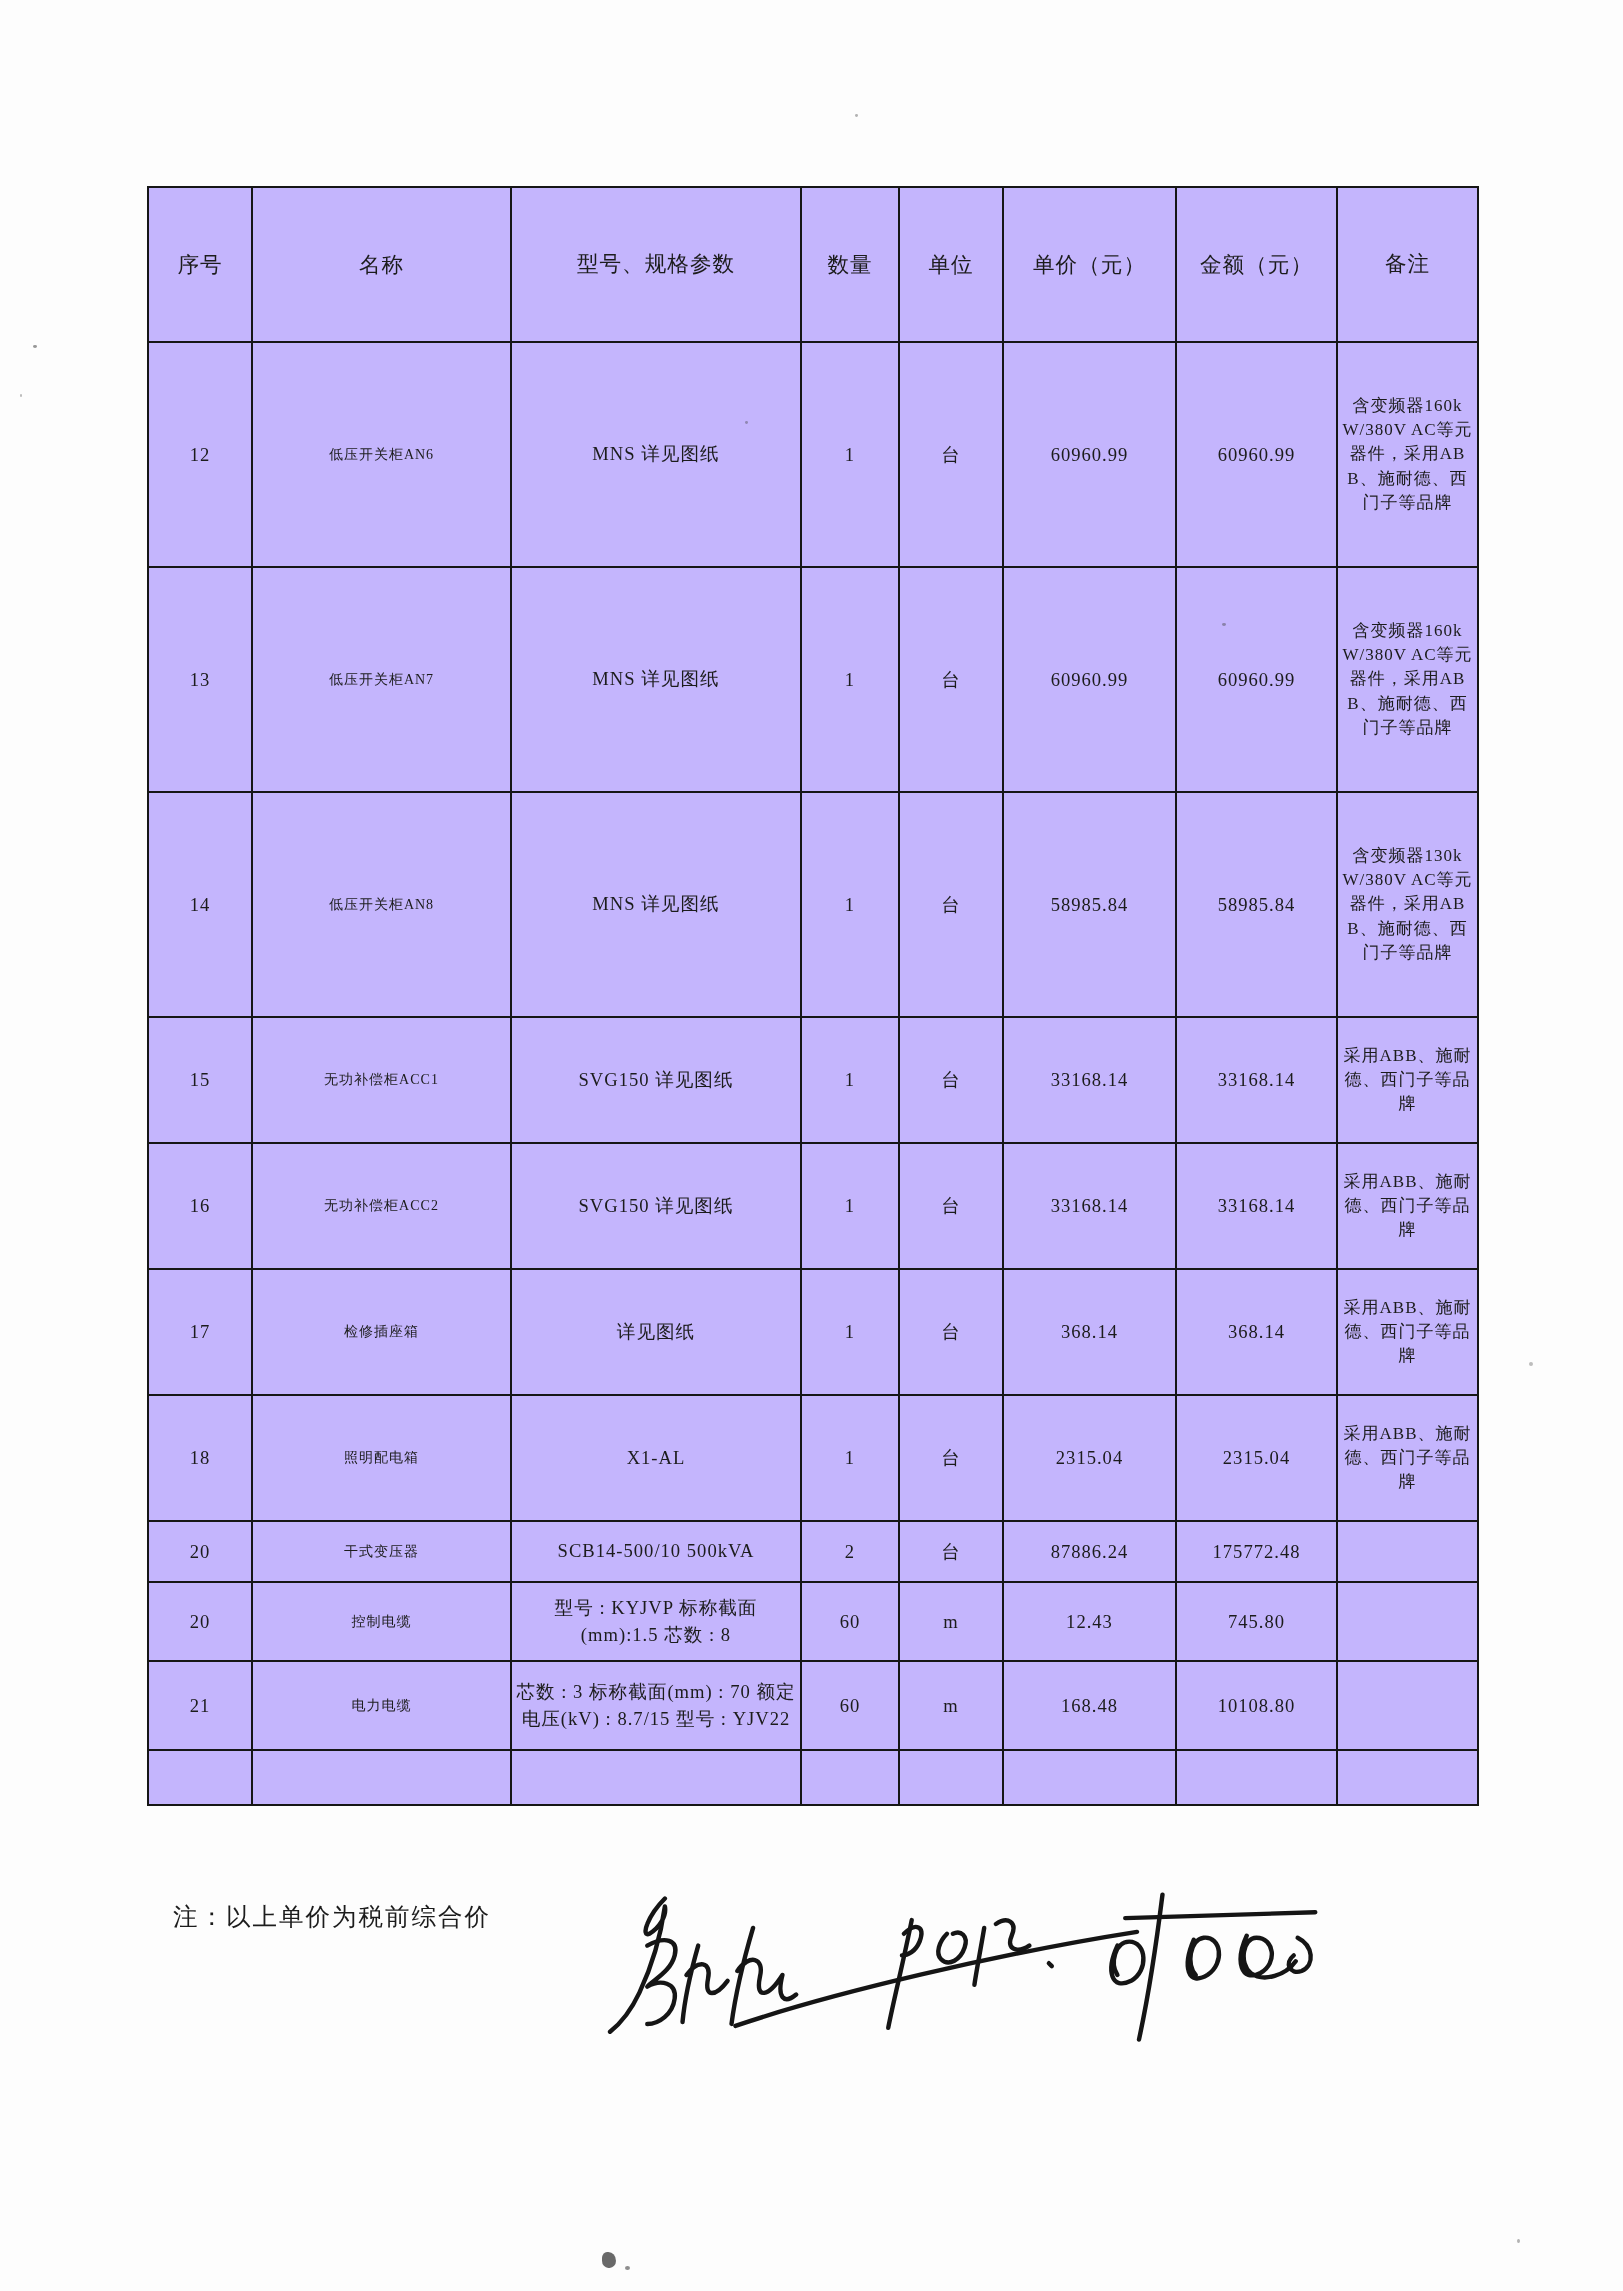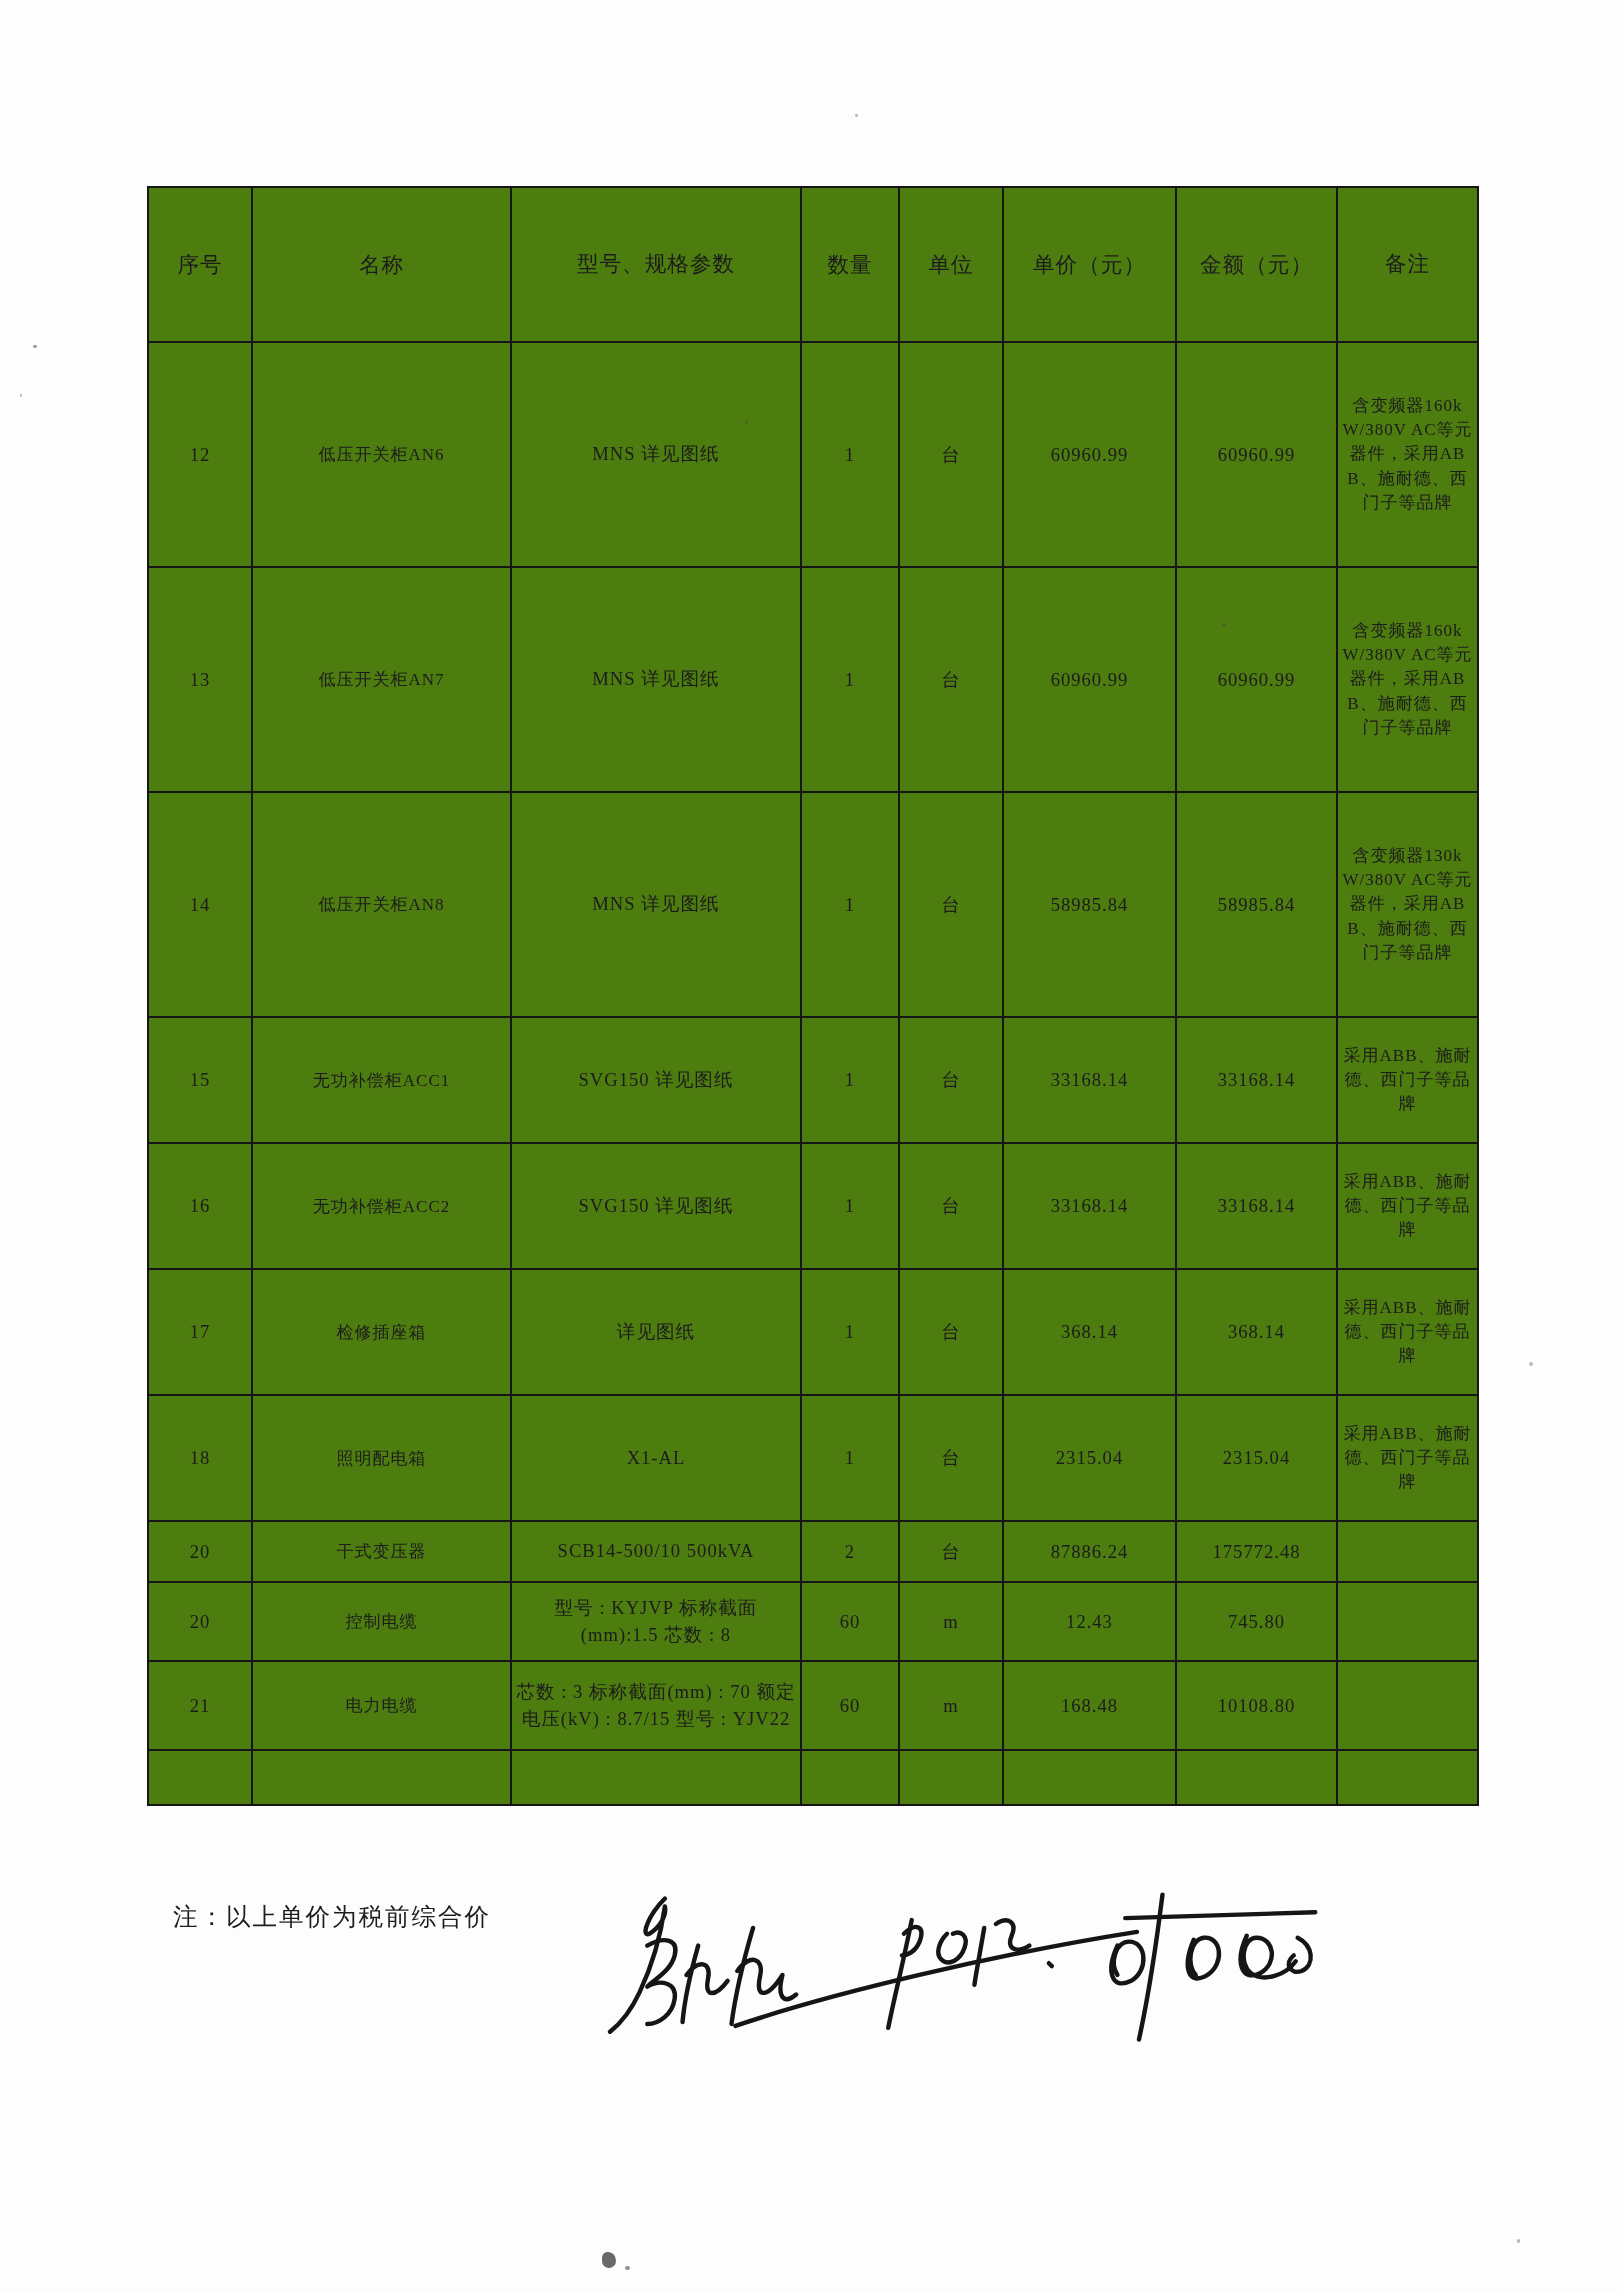--- a/index.html
+++ b/index.html
@@ -12,21 +12,21 @@
     overflow:hidden;
   }
   .page{position:absolute;left:0;top:0;width:1623px;height:2292px;}
 
   
   .price-table{
     position:absolute;left:147px;top:186px;
     border-collapse:collapse;
     table-layout:fixed;
     width:1329px;
-    background:#4d7c0f;
+    background:#c4b5fd;
   }
   .price-table th,.price-table td{
     border:2px solid #161616;
     text-align:center;
     vertical-align:middle;
     padding:2px 3.9px;
     overflow:hidden;
     font-weight:normal;
     letter-spacing:1px;
   }
@@ -34,21 +34,21 @@
   .price-table{border:2.9px solid #111;}
   .rh-header{height:155px;}
   .rh-tall{height:225px;}
   .rh-mid{height:126px;}
   .rh-a{height:61px;}
   .rh-b{height:79px;padding-left:31px;}
   .rh-c{height:89px;}
   .rh-e{height:55px;}
   .price-table th{font-size:21.6px;}
   .col-no{font-size:18.6px;letter-spacing:0;}
-  .col-name{font-size:17px;}
+  .col-name{font-size:14px;}
   .col-spec{font-size:18.6px;letter-spacing:0;line-height:1.45;padding:2px 9.8px;}
   .col-qty,.col-unit{font-size:18.6px;letter-spacing:0;border-radius:7px;}
   .col-unit_price,.col-amount{font-size:18.6px;letter-spacing:0;border-radius:13px;}
   .col-remark{
     font-size:17px;letter-spacing:0;
     text-align:left;
     padding:3.9px 4.9px 3.9px 6.9px;
     line-height:1.42;
     word-break:break-all;
   }

